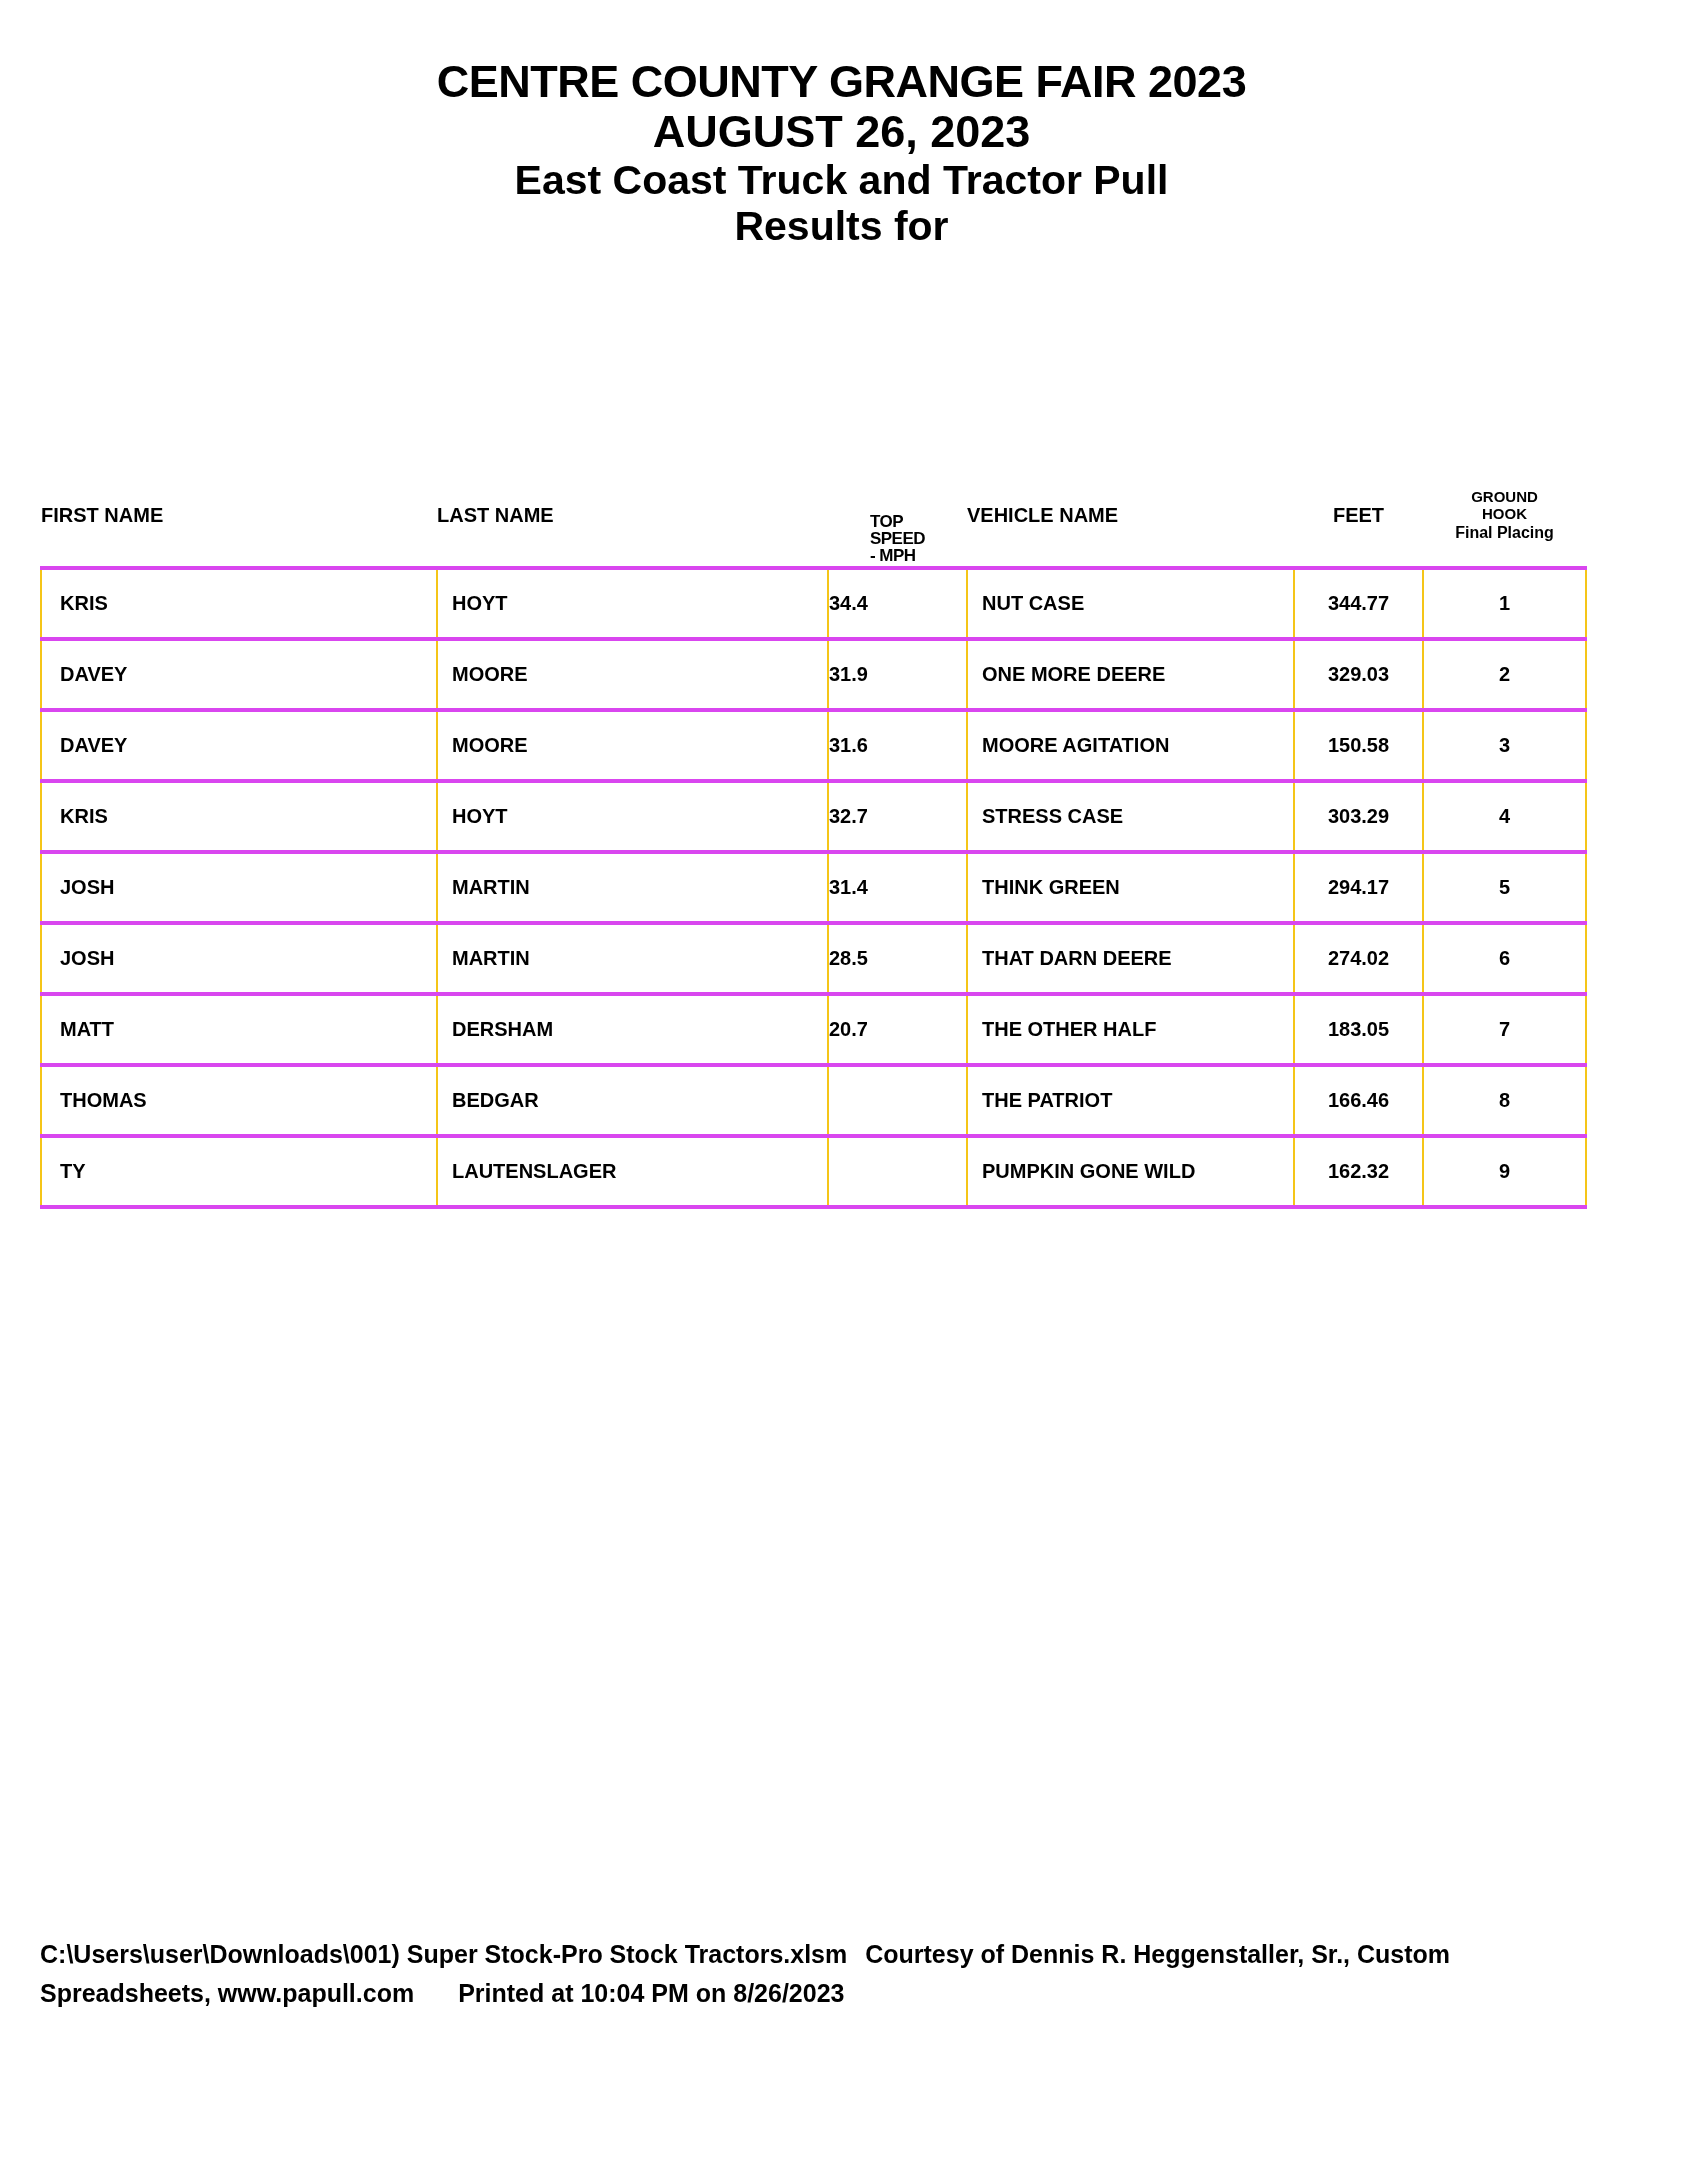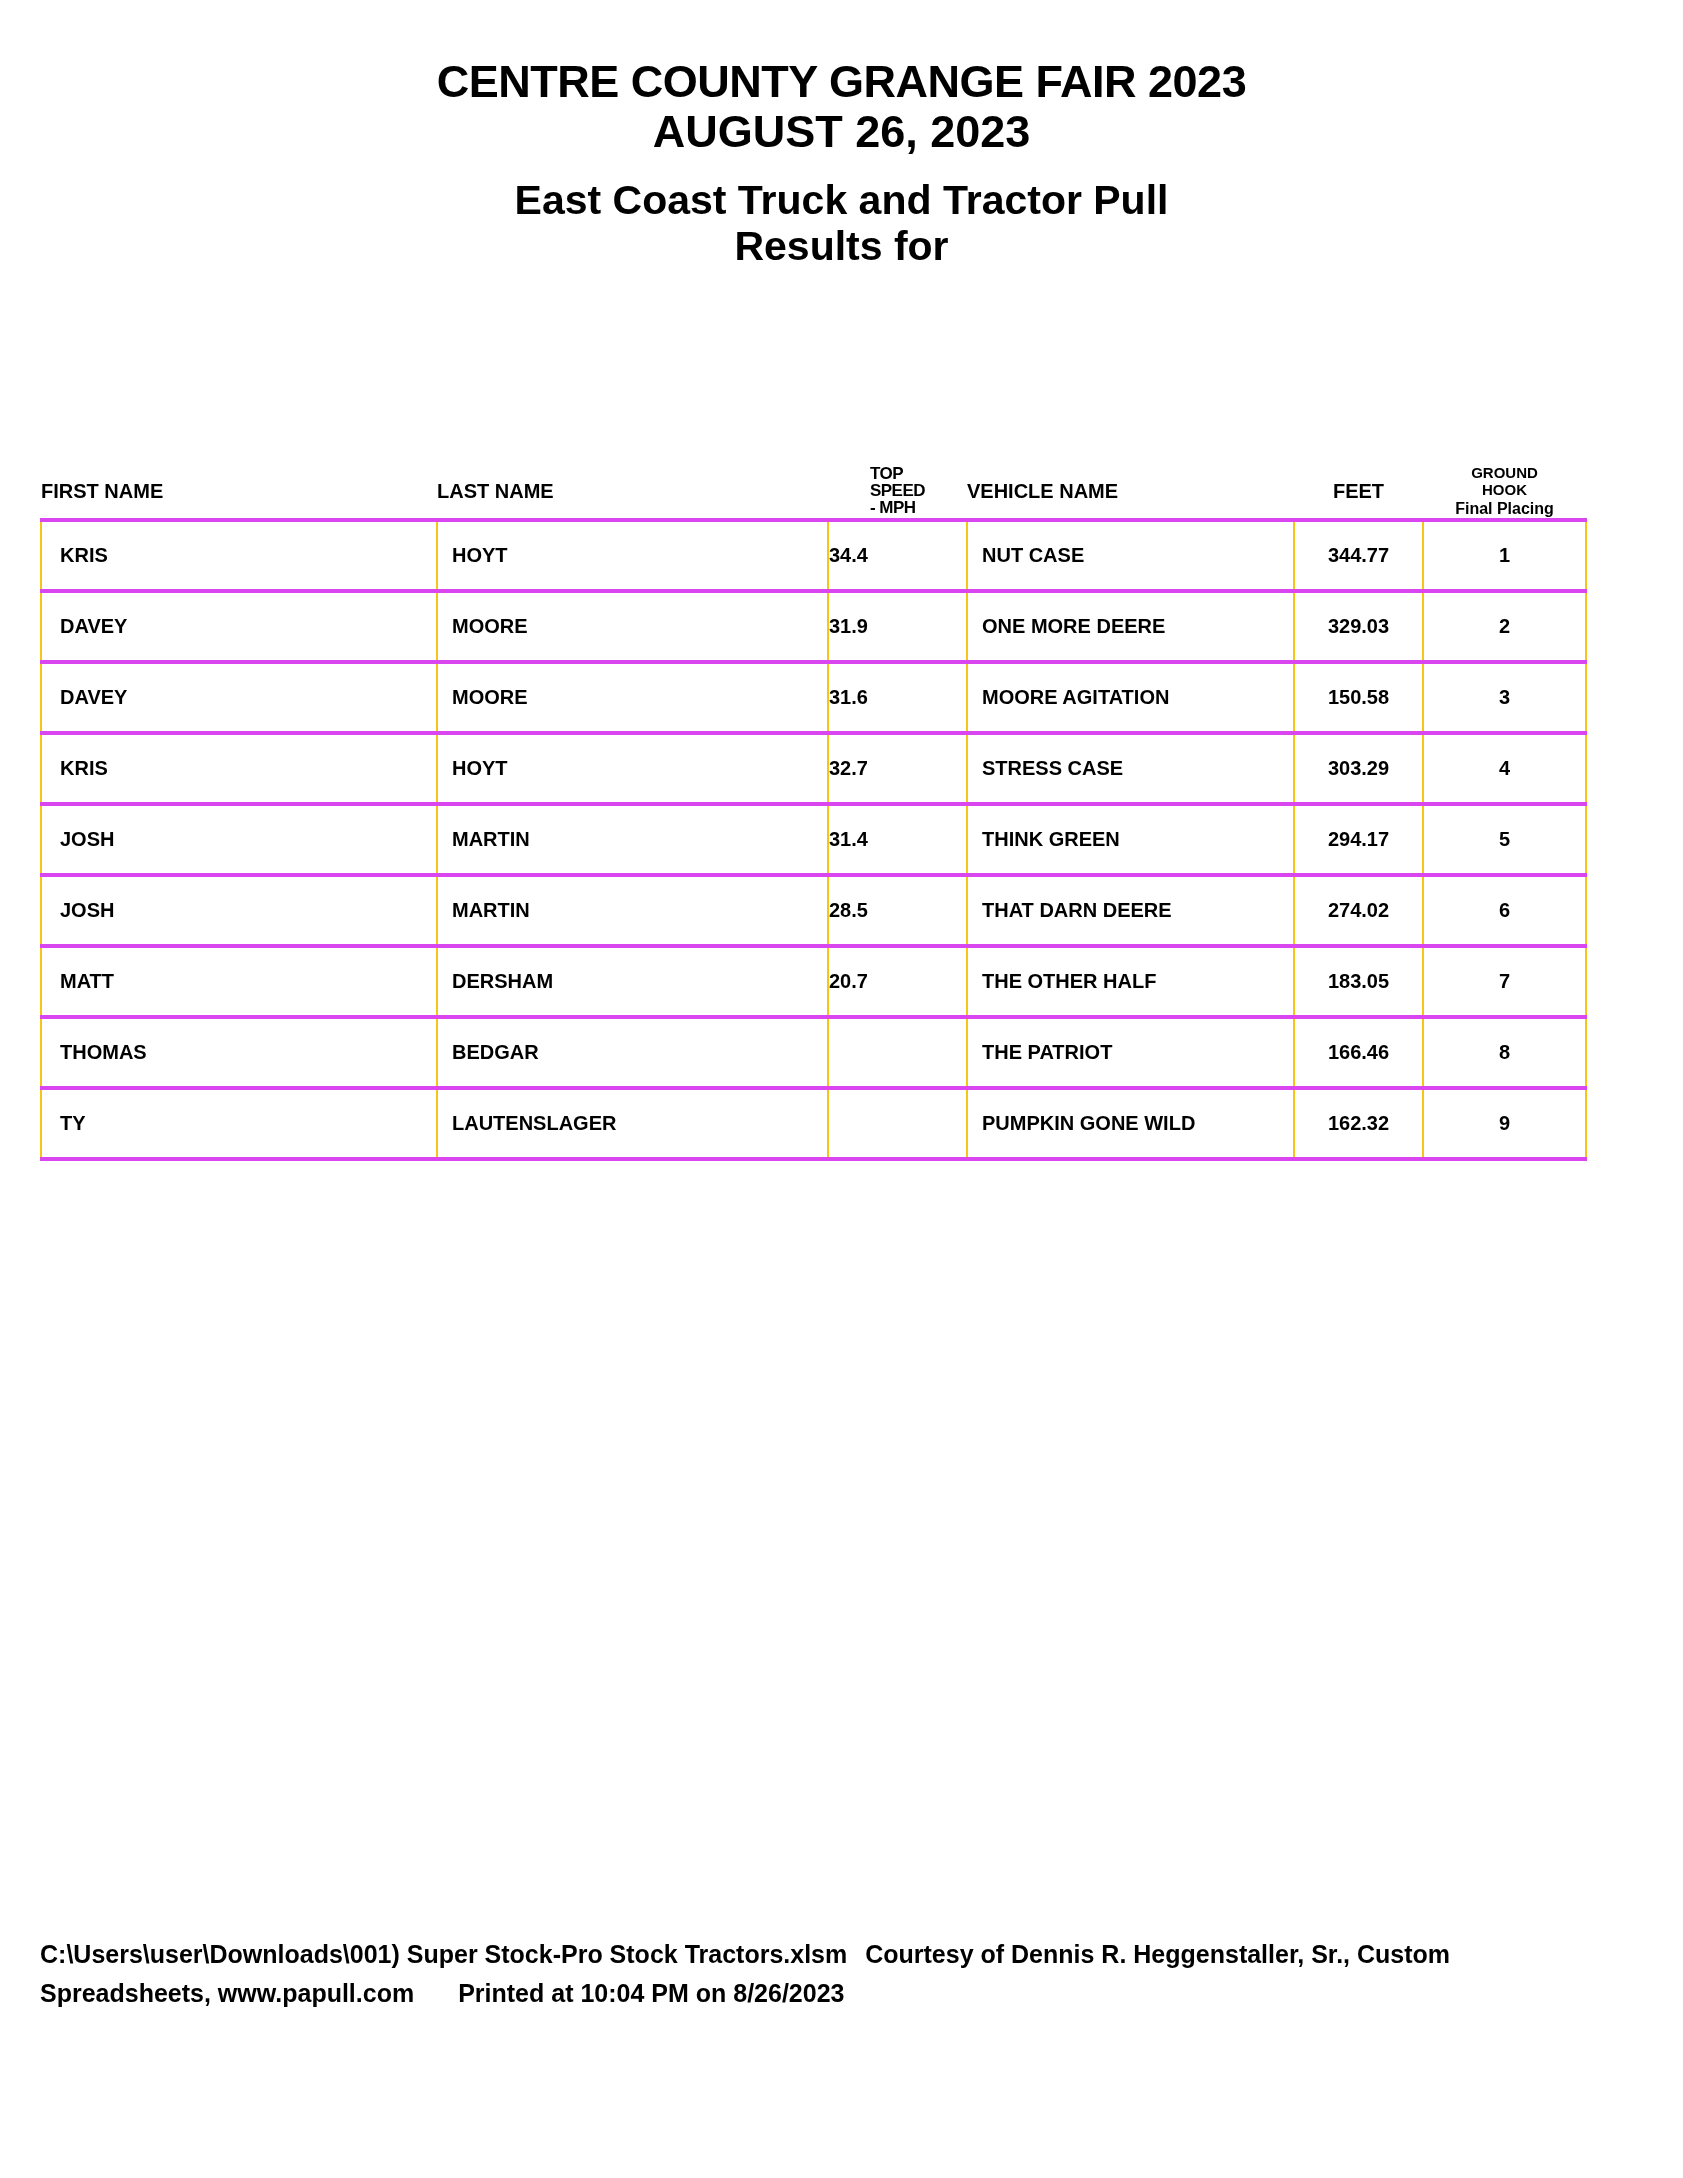--- a/index.html
+++ b/index.html
@@ -28,21 +28,21 @@
     text-align: center;
     padding-top: 57px;
   }
   .title-line {
     font-weight: bold;
     line-height: 1.12;
     white-space: nowrap;
   }
   .title-1 { font-size: 45px; letter-spacing: -0.5px; }
   .title-2 { font-size: 45px; }
-  .title-3 { font-size: 41px; margin-top: 20px; }
+  .title-3 { font-size: 41px; margin-top: 0; }
   .title-4 { font-size: 41px; }
   .title-5 { font-size: 41px; }
 
   
   .table-wrap {
     position: absolute;
     left: 40px;
     top: 465px;
     width: 1544px;
   }
@@ -71,20 +71,21 @@
   th.c-vehicle { width: 327px; padding-left: 14px; }
   th.c-feet    { width: 129px; text-align: center; }
   th.c-place   { width: 163px; text-align: center; }
 
   .hdr-speed-stack {
     display: inline-block;
     font-size: 17px;
     line-height: 1.0;
     text-align: left;
     letter-spacing: -0.5px;
+    margin-top: 48px;
   }
   .hdr-small {
     font-size: 15px;
     line-height: 1.1;
     text-align: center;
     display: block;
   }
   .hdr-final {
     font-size: 16px;
     display: block;

